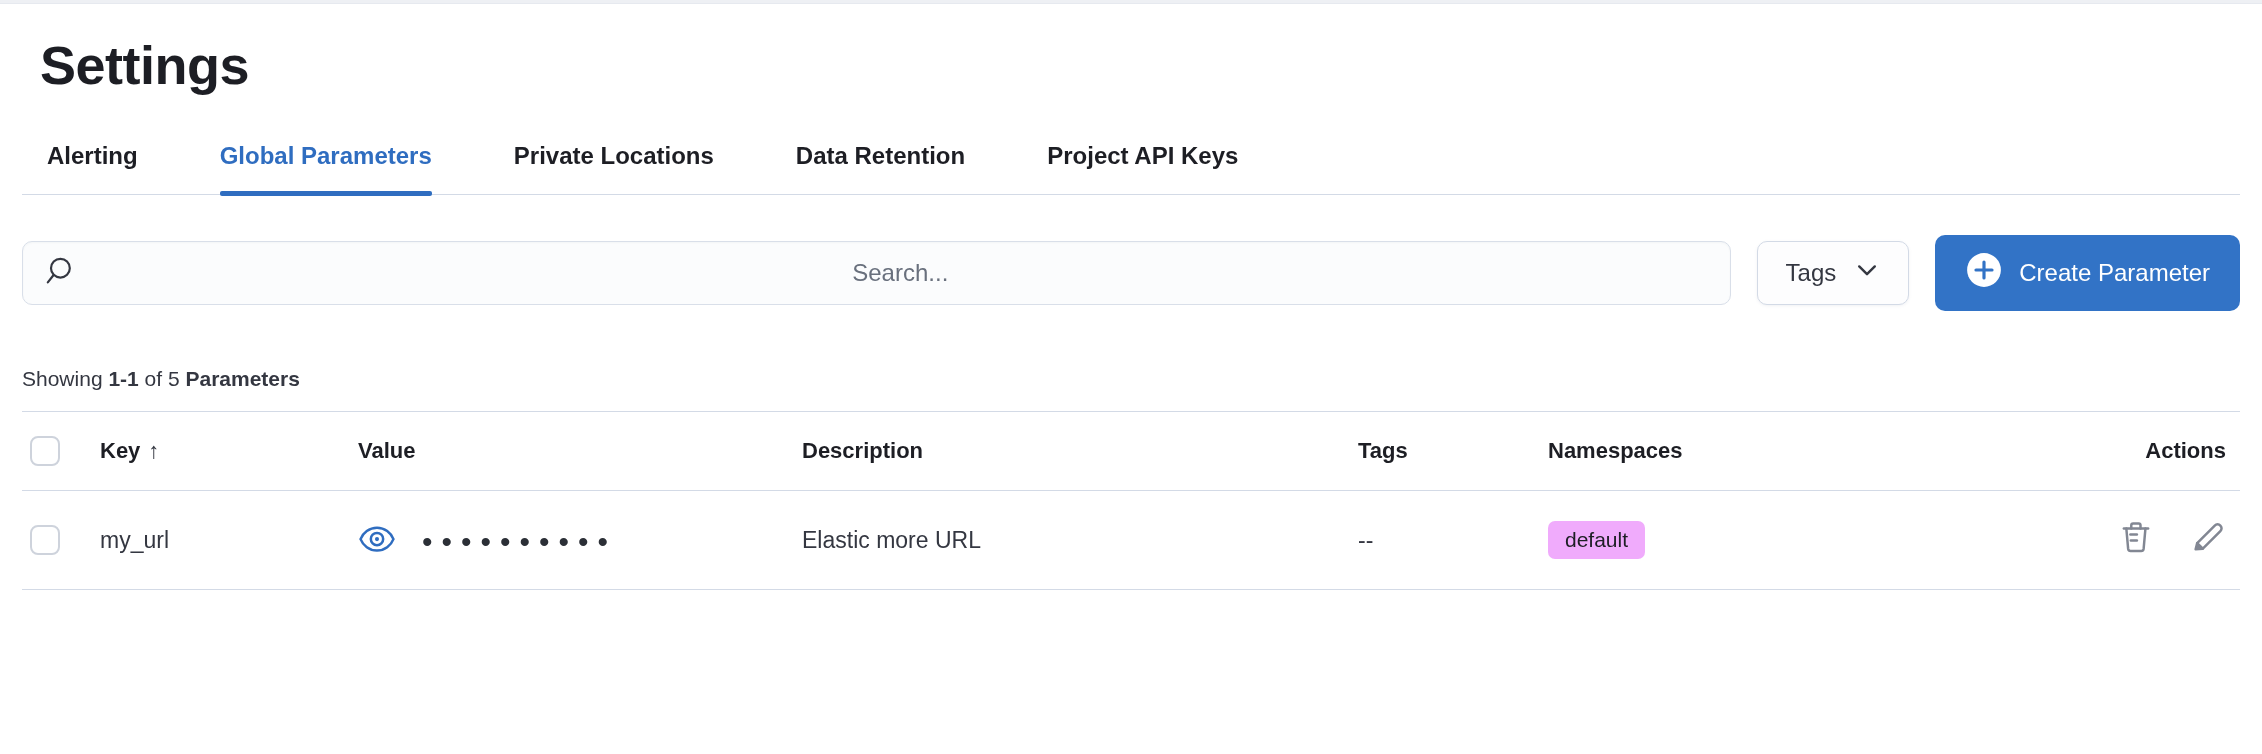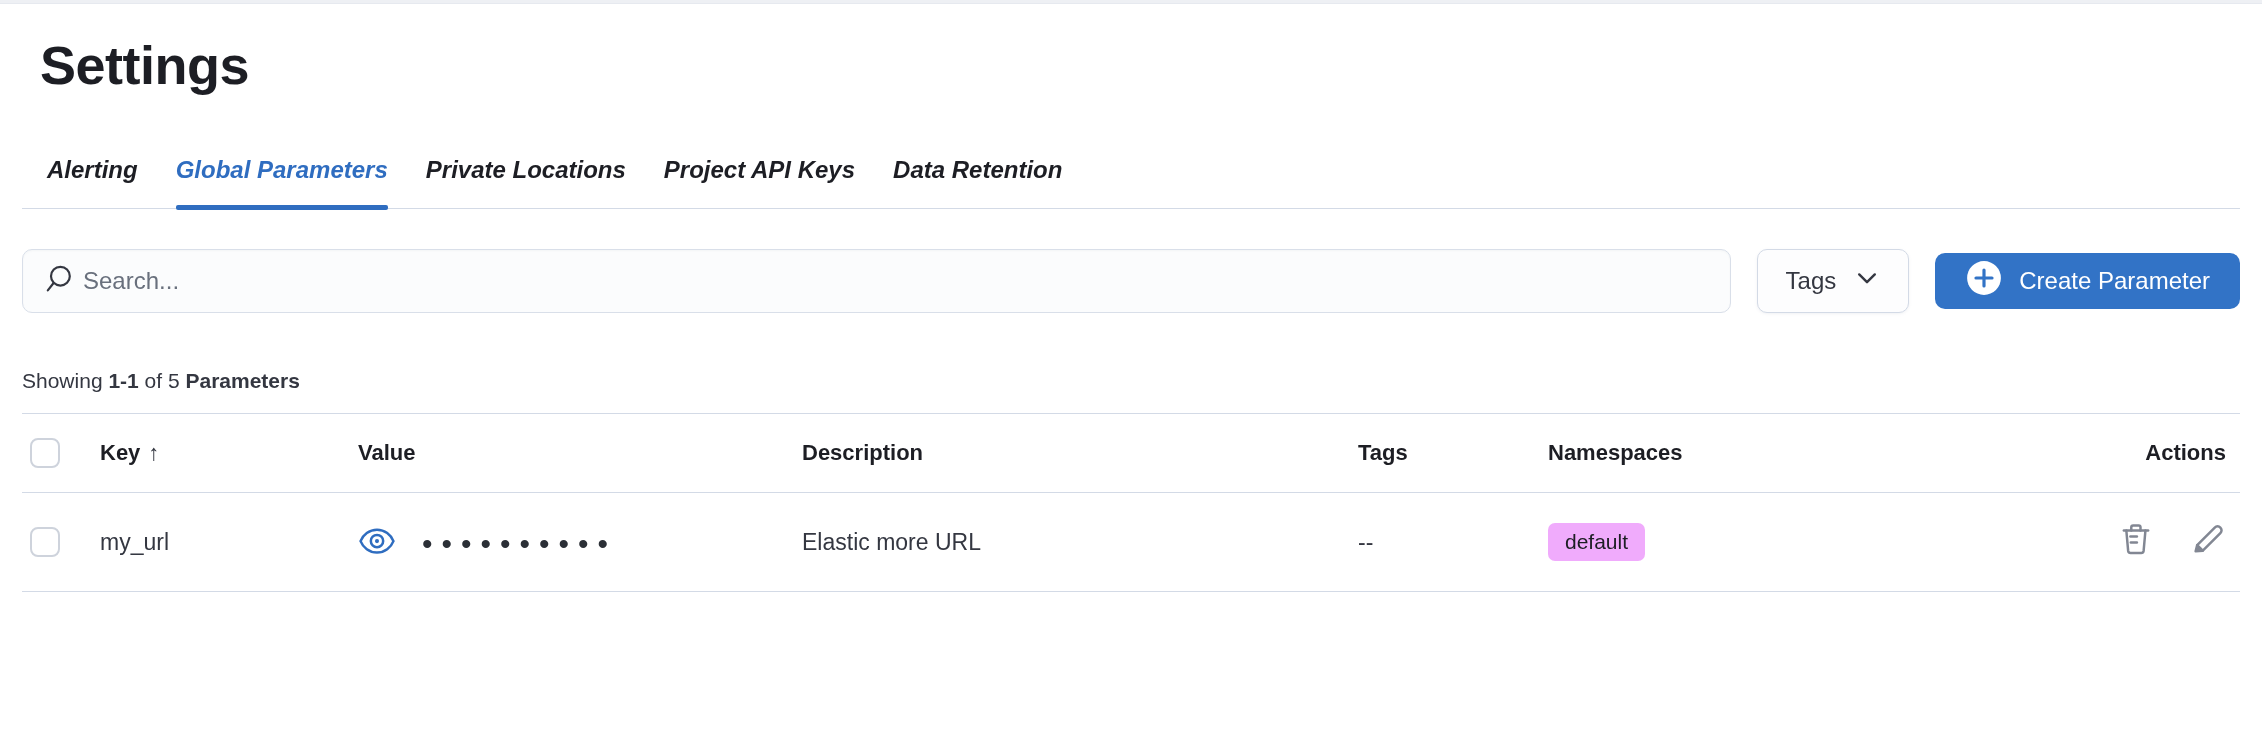--- a/index.html
+++ b/index.html
@@ -4,46 +4,46 @@
 <style>
   * { margin:0; padding:0; box-sizing:border-box; }
   html,body { width:2262px; height:754px; background:#fff; overflow:hidden;
     font-family:"Liberation Sans", sans-serif; color:#343741; }
   .top-strip { height:4px; background:#eef0f4; border-bottom:1px solid #e6e9ef; }
   .content { padding:0 22px; }
 
   .page-title { margin:30px 0 0 18px; font-size:54px; font-weight:700;
     color:#1d1e24; letter-spacing:-0.5px; }
 
-  .tabs { display:flex; gap:38px; margin-top:60px; padding-left:25px;
-    border-bottom:1px solid #d3dae6;font-style:italic; }
+  .tabs { display:flex; gap:82px; margin-top:46px; padding-left:25px;
+    border-bottom:1px solid #d3dae6; }
   .tab { font-size:24px; font-weight:700; color:#1d1e24; padding-bottom:24px;
     position:relative; cursor:pointer; white-space:nowrap; }
   .tab.active { color:#2f6dc0; }
   .tab.active::after { content:""; position:absolute; left:0; right:0; bottom:-2px;
     height:5px; background:#2f6dc0; border-radius:2px; }
 
   .description { margin-top:34px; font-size:23.5px; line-height:47px;
     color:#343741; max-width:2175px; }
   .learn-more { color:#2f6dc0; text-decoration:none; cursor:pointer; }
   .ext-icon { display:inline-block; vertical-align:-2px; margin-left:8px; }
 
   .toolbar { display:flex; gap:26px; margin-top:40px; align-items:center; }
   .search-box { flex:1; height:64px; border:1px solid #d9dfe9; background:#fbfcfd;
     border-radius:10px; display:flex; align-items:center; padding:0 20px;
     box-shadow:inset 0 1px 2px rgba(105,112,125,0.05); }
   .search-box input { border:none; outline:none; background:transparent; flex:1;
-    font-size:24px; color:#8b5cf6; margin-left:8px;
-    font-family:"Liberation Sans", sans-serif; }
+    font-size:24px; color:#8b5cf6; margin-left:16px;
+    font-family:"Liberation Sans", sans-serif;text-align:center; }
   .search-box input::placeholder { color:#69707d; }
   .tags-btn { height:64px; padding:0 28px; border:1px solid #d3dae6; border-radius:10px;
     background:#fdfdfe; display:flex; gap:18px; align-items:center; font-size:24px;
     font-weight:500; color:#343741; cursor:pointer;
     box-shadow:0 1px 3px rgba(152,162,179,0.15); }
-  .create-btn { height:56px; padding:0 30px; border:none; border-radius:10px;
+  .create-btn { height:76px; padding:0 30px; border:none; border-radius:10px;
     background:#3273c6; color:#fff; display:flex; gap:16px; align-items:center;
     font-size:24px; font-weight:500; cursor:pointer;
     font-family:"Liberation Sans", sans-serif; }
 
   .summary { margin-top:56px; font-size:21px; color:#343741; }
   .summary b { font-weight:700; }
 
   table { width:100%; border-collapse:collapse; margin-top:20px; table-layout:fixed; }
   thead tr { border-top:1px solid #d3dae6; border-bottom:1px solid #d3dae6; }
   th { text-align:left; font-size:22px; font-weight:700; color:#1d1e24;
@@ -73,22 +73,22 @@
 <div class="top-strip"></div>
 
 <div class="content">
 
   <h1 class="page-title">Settings</h1>
 
   <div class="tabs">
     <div class="tab">Alerting</div>
     <div class="tab active">Global Parameters</div>
     <div class="tab">Private Locations</div>
+    <div class="tab">Data Retention</div>
     <div class="tab">Project API Keys</div>
-    <div class="tab">Data Retention</div>
   </div>
 
 
   <div class="toolbar">
     <div class="search-box">
       <span><svg width="32" height="32" viewBox="0 0 16 16" fill="none" stroke="#343741" stroke-width="1.1" stroke-linecap="round">
             <circle cx="8.7" cy="6.6" r="4.7"></circle>
             <path d="M5.3 10 2.4 13.7"></path>
           </svg></span>
       <input type="text" placeholder="Search..." style="">

